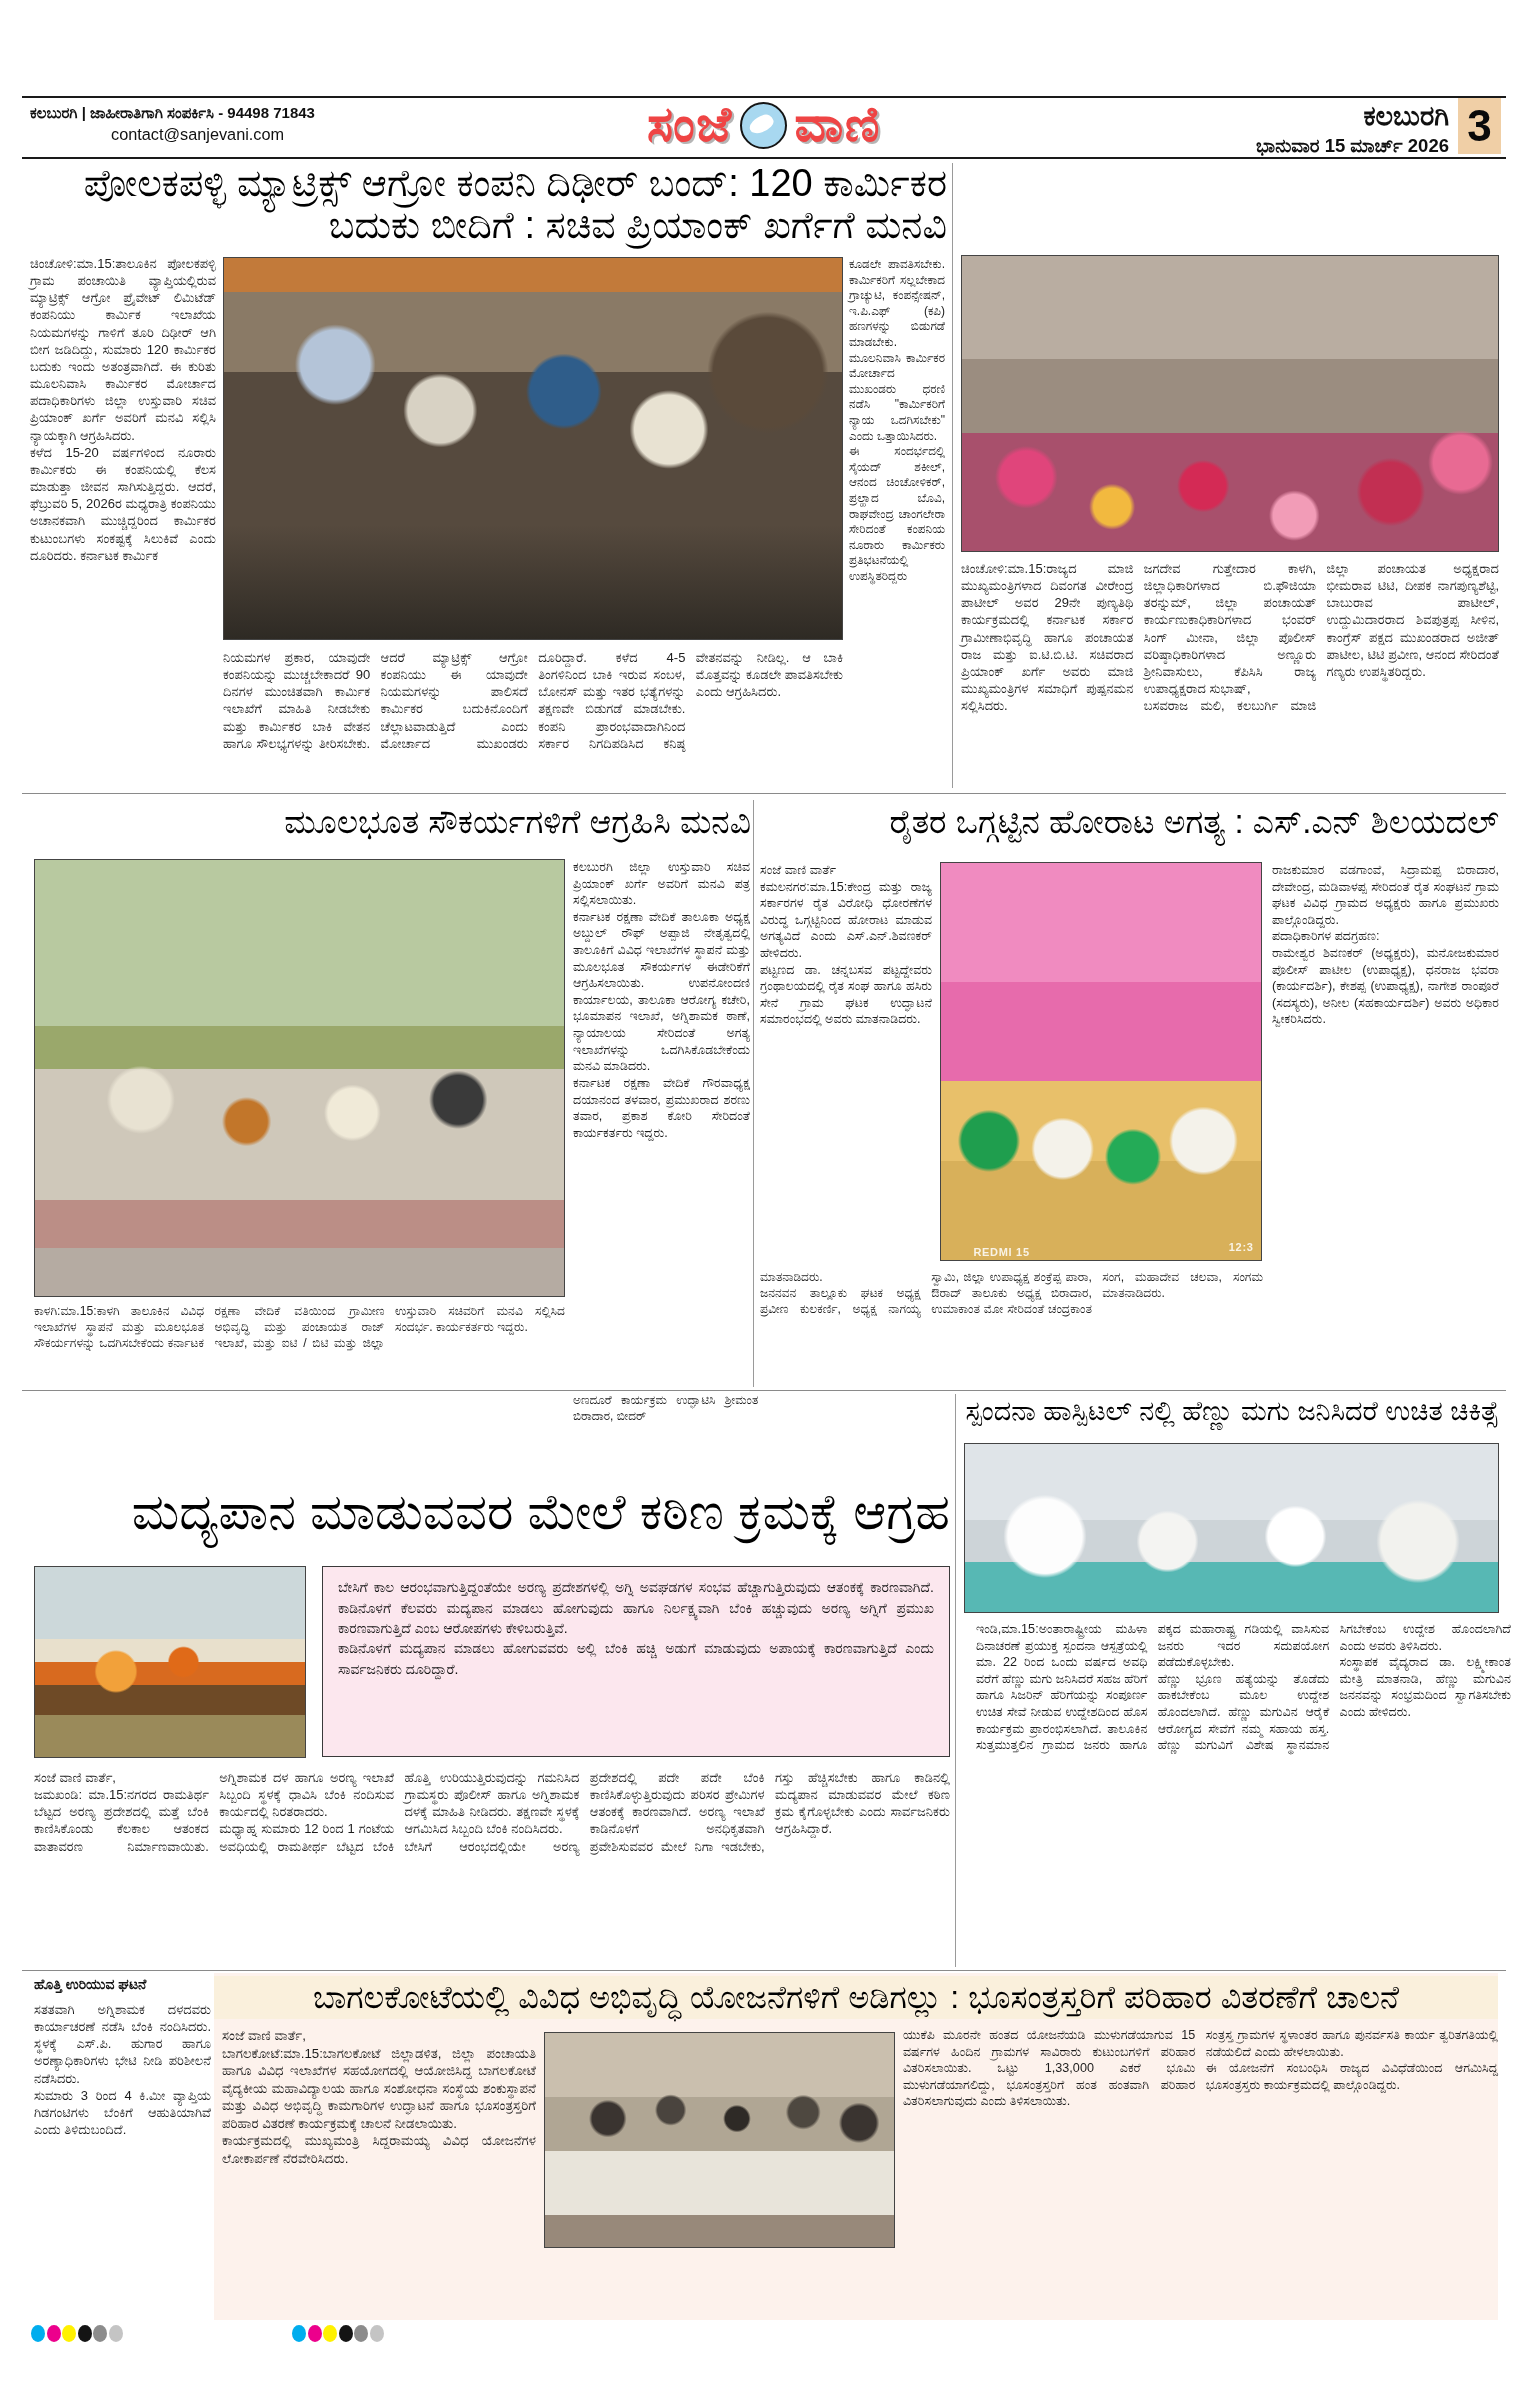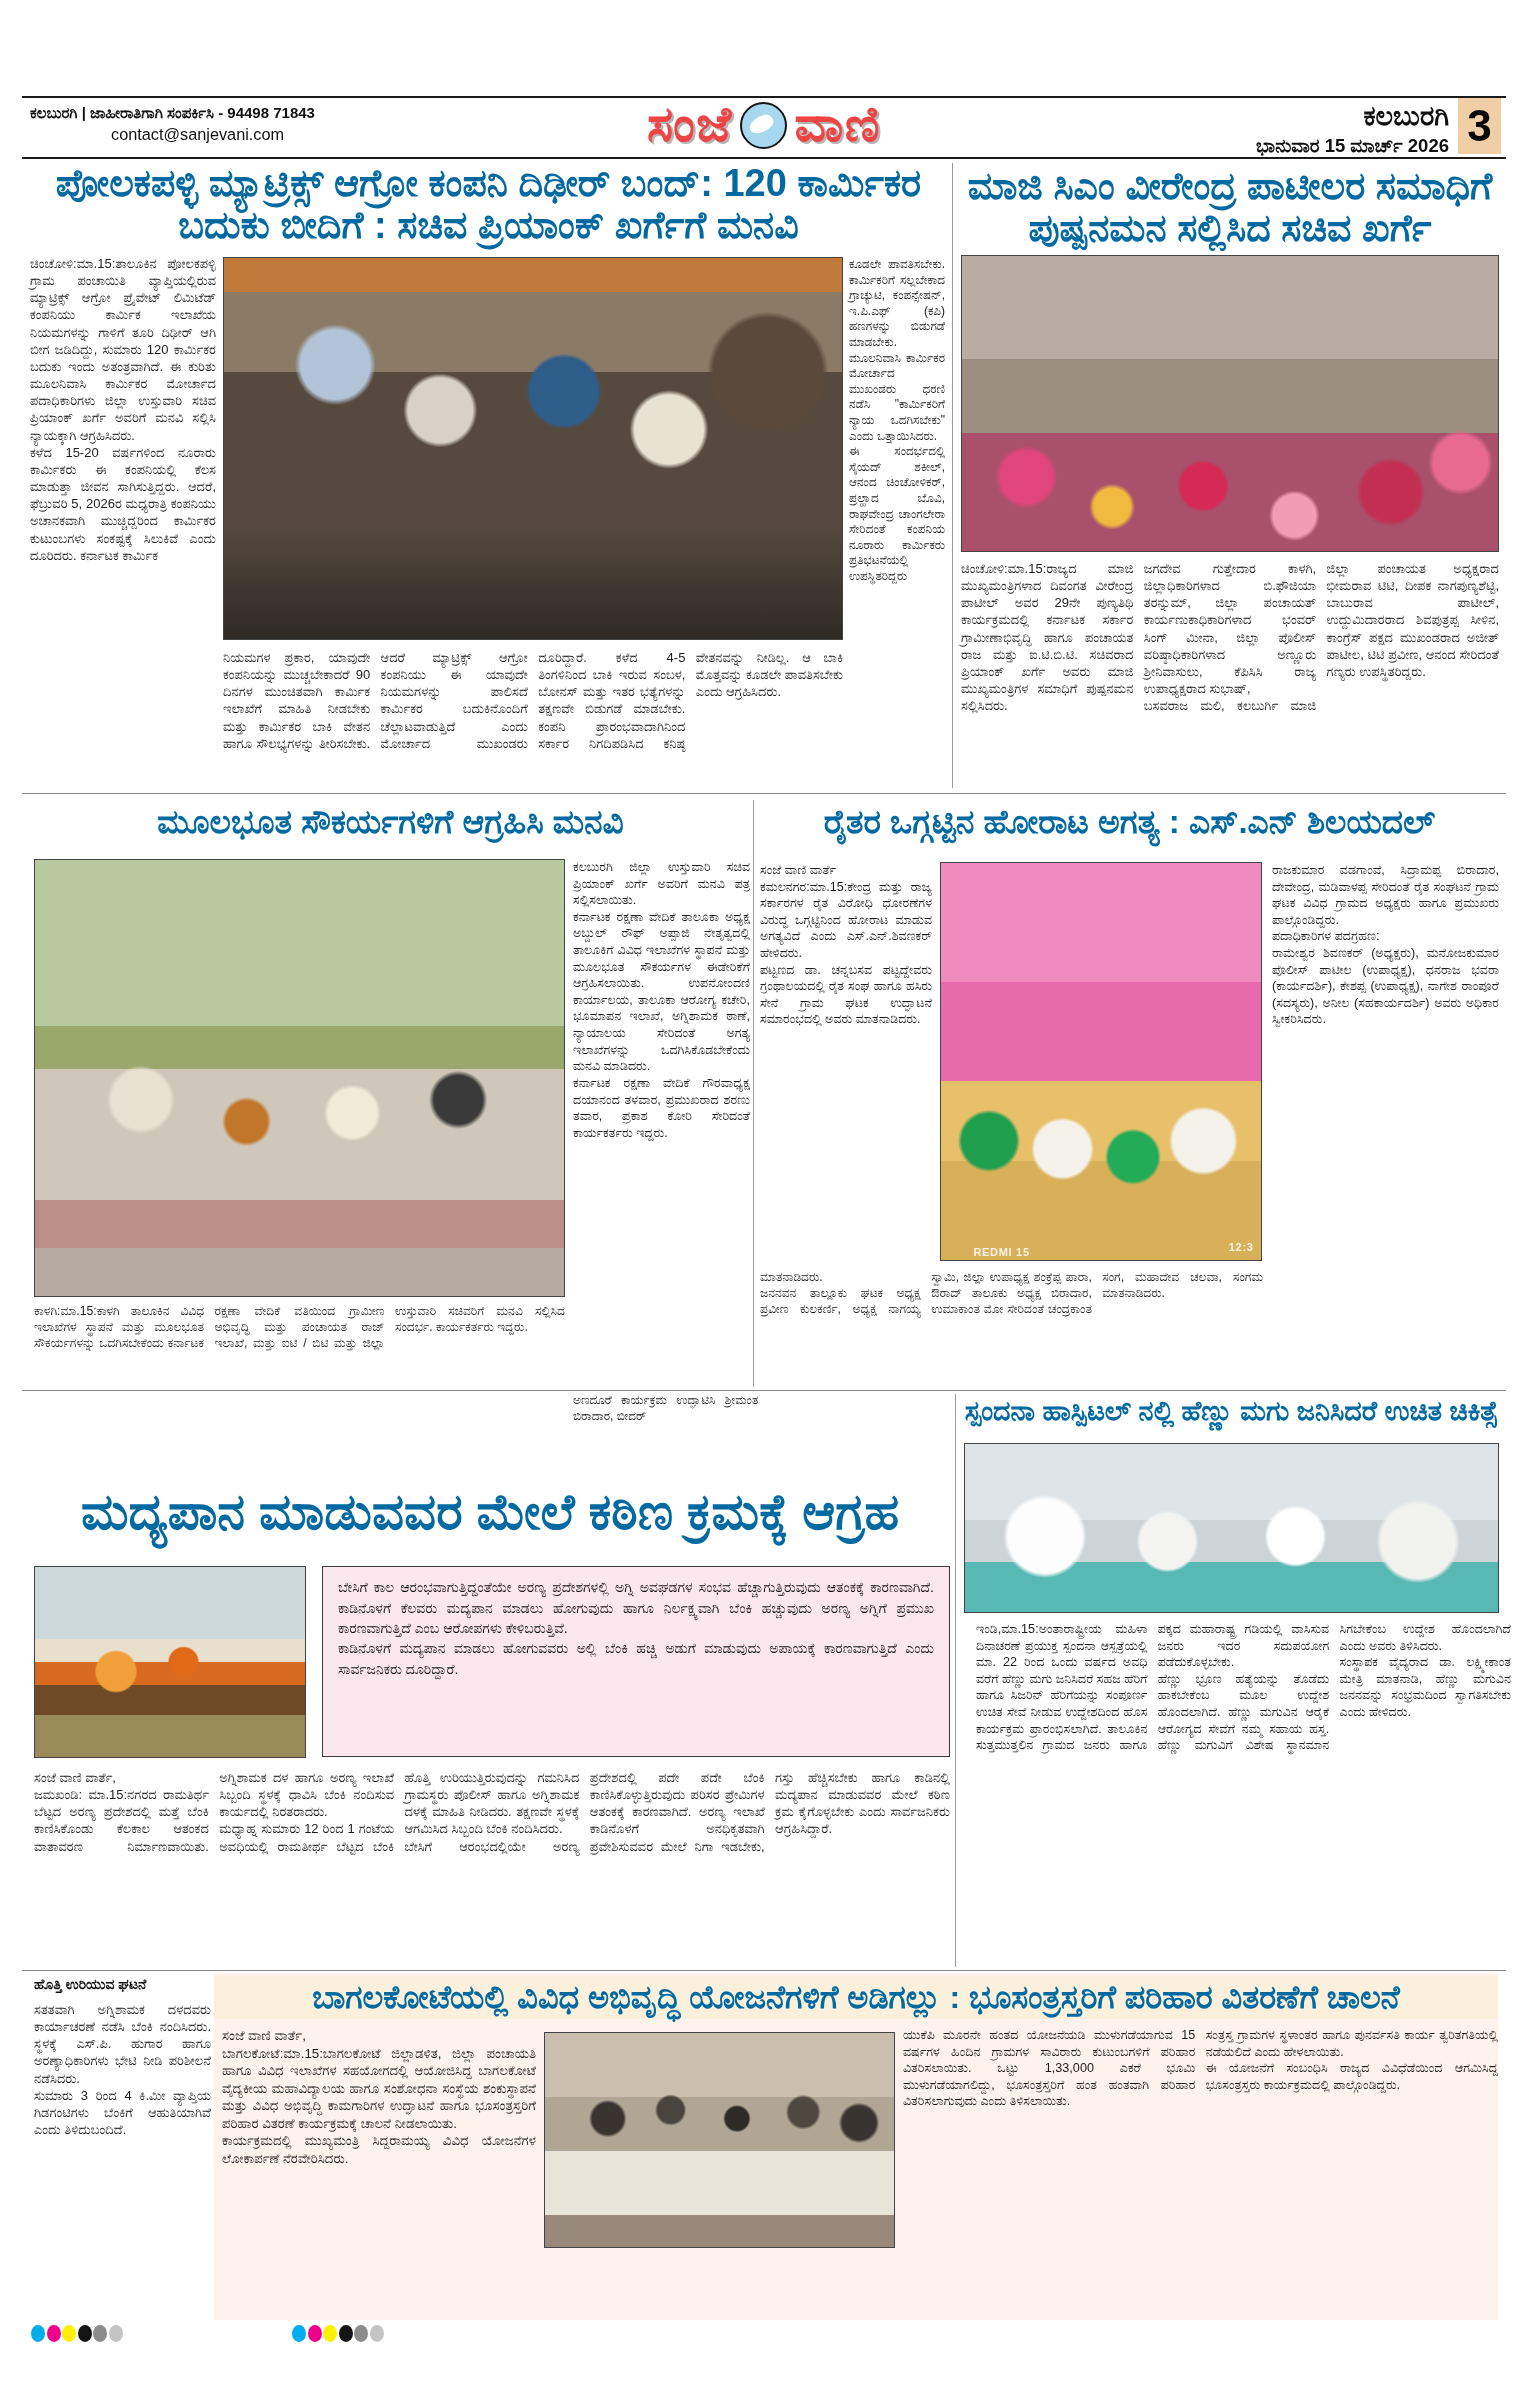--- a/index.html
+++ b/index.html
@@ -2,21 +2,21 @@
 <html style="font-size:12px"><head>
 <meta charset="utf-8">
 <style>
   html,body{margin:0;padding:0;background:#e8e8e8;}
   #page{position:relative;width:1528px;height:2401px;background:#ffffff;overflow:hidden;
         font-family:"Liberation Sans", sans-serif;color:#111;}
   .abs{position:absolute;}
   .rule{background:#1a1a1a;}
   .rule-light{background:#8a8a8a;}
   .vrule{background:#9a9a9a;width:0.7px;}
-  .headline{font-weight:700;text-align:center;line-height:1.1;color:#0369a1;letter-spacing:0px;}
+  .headline{font-weight:400;text-align:right;line-height:1.1;color:#000000;letter-spacing:0px;}
   .body-text{font-size:13px;line-height:1.32;text-align:justify;white-space:pre-line;color:#1c1c1c;}
   .body-sm{font-size:12px;line-height:1.3;text-align:justify;white-space:pre-line;color:#1c1c1c;}
   .cols4{column-count:4;column-gap:10.4px;}
   .cols3{column-count:3;column-gap:10.4px;}
   .cols5{column-count:5;column-gap:10.4px;}
   .cols2{column-count:2;column-gap:10.4px;}
   .photo{border:0.7px solid #444;box-sizing:border-box;}
   .caption-bold{font-weight:bold;font-size:14px;}
   
   #hdr-left{left:30px;top:102px;width:458px;font-size:15px;font-weight:bold;line-height:1.4;}
@@ -144,21 +144,20 @@
   <div class="abs headline" id="a1-headline">ಪೋಲಕಪಳ್ಳಿ ಮ್ಯಾಟ್ರಿಕ್ಸ್ ಆಗ್ರೋ ಕಂಪನಿ ದಿಢೀರ್ ಬಂದ್: 120 ಕಾರ್ಮಿಕರ ಬದುಕು ಬೀದಿಗೆ : ಸಚಿವ ಪ್ರಿಯಾಂಕ್ ಖರ್ಗೆಗೆ ಮನವಿ</div>
   <div class="abs body-text" id="a1-colL">ಚಿಂಚೋಳಿ:ಮಾ.15:ತಾಲೂಕಿನ ಪೋಲಕಪಳ್ಳಿ ಗ್ರಾಮ ಪಂಚಾಯಿತಿ ವ್ಯಾಪ್ತಿಯಲ್ಲಿರುವ ಮ್ಯಾಟ್ರಿಕ್ಸ್ ಆಗ್ರೋ ಪ್ರೈವೇಟ್ ಲಿಮಿಟೆಡ್ ಕಂಪನಿಯು ಕಾರ್ಮಿಕ ಇಲಾಖೆಯ ನಿಯಮಗಳನ್ನು ಗಾಳಿಗೆ ತೂರಿ ದಿಢೀರ್ ಆಗಿ ಬೀಗ ಜಡಿದಿದ್ದು, ಸುಮಾರು 120 ಕಾರ್ಮಿಕರ ಬದುಕು ಇಂದು ಅತಂತ್ರವಾಗಿದೆ. ಈ ಕುರಿತು ಮೂಲನಿವಾಸಿ ಕಾರ್ಮಿಕರ ಮೋರ್ಚಾದ ಪದಾಧಿಕಾರಿಗಳು ಜಿಲ್ಲಾ ಉಸ್ತುವಾರಿ ಸಚಿವ ಪ್ರಿಯಾಂಕ್ ಖರ್ಗೆ ಅವರಿಗೆ ಮನವಿ ಸಲ್ಲಿಸಿ ನ್ಯಾಯಕ್ಕಾಗಿ ಆಗ್ರಹಿಸಿದರು.
 ಕಳೆದ 15-20 ವರ್ಷಗಳಿಂದ ನೂರಾರು ಕಾರ್ಮಿಕರು ಈ ಕಂಪನಿಯಲ್ಲಿ ಕೆಲಸ ಮಾಡುತ್ತಾ ಜೀವನ ಸಾಗಿಸುತ್ತಿದ್ದರು. ಆದರೆ, ಫೆಬ್ರುವರಿ 5, 2026ರ ಮಧ್ಯರಾತ್ರಿ ಕಂಪನಿಯು ಅಚಾನಕವಾಗಿ ಮುಚ್ಚಿದ್ದರಿಂದ ಕಾರ್ಮಿಕರ ಕುಟುಂಬಗಳು ಸಂಕಷ್ಟಕ್ಕೆ ಸಿಲುಕಿವೆ ಎಂದು ದೂರಿದರು. ಕರ್ನಾಟಕ ಕಾರ್ಮಿಕ</div>
   <div class="abs photo" id="ph-a1"></div>
   <div class="abs body-sm" id="a1-colR">ಕೂಡಲೇ ಪಾವತಿಸಬೇಕು. ಕಾರ್ಮಿಕರಿಗೆ ಸಲ್ಲಬೇಕಾದ ಗ್ರಾಚ್ಯುಟಿ, ಕಂಪನ್ಸೇಷನ್, ಇ.ಪಿ.ಎಫ್ (ಕಪಿ) ಹಣಗಳನ್ನು ಬಿಡುಗಡೆ ಮಾಡಬೇಕು.
 ಮೂಲನಿವಾಸಿ ಕಾರ್ಮಿಕರ ಮೋರ್ಚಾದ ಮುಖಂಡರು ಧರಣಿ ನಡೆಸಿ "ಕಾರ್ಮಿಕರಿಗೆ ನ್ಯಾಯ ಒದಗಿಸಬೇಕು" ಎಂದು ಒತ್ತಾಯಿಸಿದರು.
 ಈ ಸಂದರ್ಭದಲ್ಲಿ ಸೈಯದ್ ಶಕೀಲ್, ಆನಂದ ಚಿಂಚೋಳಿಕರ್, ಪ್ರಲ್ಹಾದ ಬೊವಿ, ರಾಘವೇಂದ್ರ ಚಾಂಗಲೇರಾ ಸೇರಿದಂತೆ ಕಂಪನಿಯ ನೂರಾರು ಕಾರ್ಮಿಕರು ಪ್ರತಿಭಟನೆಯಲ್ಲಿ ಉಪಸ್ಥಿತರಿದ್ದರು</div>
   <div class="abs body-text cols4" id="a1-below">ನಿಯಮಗಳ ಪ್ರಕಾರ, ಯಾವುದೇ ಕಂಪನಿಯನ್ನು ಮುಚ್ಚಬೇಕಾದರೆ 90 ದಿನಗಳ ಮುಂಚಿತವಾಗಿ ಕಾರ್ಮಿಕ ಇಲಾಖೆಗೆ ಮಾಹಿತಿ ನೀಡಬೇಕು ಮತ್ತು ಕಾರ್ಮಿಕರ ಬಾಕಿ ವೇತನ ಹಾಗೂ ಸೌಲಭ್ಯಗಳನ್ನು ತೀರಿಸಬೇಕು. ಆದರೆ ಮ್ಯಾಟ್ರಿಕ್ಸ್ ಆಗ್ರೋ ಕಂಪನಿಯು ಈ ಯಾವುದೇ ನಿಯಮಗಳನ್ನು ಪಾಲಿಸದೆ ಕಾರ್ಮಿಕರ ಬದುಕಿನೊಂದಿಗೆ ಚೆಲ್ಲಾಟವಾಡುತ್ತಿದೆ ಎಂದು ಮೋರ್ಚಾದ ಮುಖಂಡರು ದೂರಿದ್ದಾರೆ. ಕಳೆದ 4-5 ತಿಂಗಳಿನಿಂದ ಬಾಕಿ ಇರುವ ಸಂಬಳ, ಬೋನಸ್ ಮತ್ತು ಇತರ ಭತ್ಯೆಗಳನ್ನು ತಕ್ಷಣವೇ ಬಿಡುಗಡೆ ಮಾಡಬೇಕು. ಕಂಪನಿ ಪ್ರಾರಂಭವಾದಾಗಿನಿಂದ ಸರ್ಕಾರ ನಿಗದಿಪಡಿಸಿದ ಕನಿಷ್ಠ ವೇತನವನ್ನು ನೀಡಿಲ್ಲ. ಆ ಬಾಕಿ ಮೊತ್ತವನ್ನು ಕೂಡಲೇ ಪಾವತಿಸಬೇಕು ಎಂದು ಆಗ್ರಹಿಸಿದರು.</div>
   <div class="abs vrule" style="left:952px;top:163px;height:625px;"></div>
 
-  <div class="abs headline" id="a2-headline">ಮಾಜಿ ಸಿಎಂ ವೀರೇಂದ್ರ ಪಾಟೀಲರ ಸಮಾಧಿಗೆ ಪುಷ್ಪನಮನ ಸಲ್ಲಿಸಿದ ಸಚಿವ ಖರ್ಗೆ</div>
   <div class="abs photo" id="ph-a2"></div>
   <div class="abs body-text cols3" id="a2-body">ಚಿಂಚೋಳಿ:ಮಾ.15:ರಾಜ್ಯದ ಮಾಜಿ ಮುಖ್ಯಮಂತ್ರಿಗಳಾದ ದಿವಂಗತ ವೀರೇಂದ್ರ ಪಾಟೀಲ್ ಅವರ 29ನೇ ಪುಣ್ಯತಿಥಿ ಕಾರ್ಯಕ್ರಮದಲ್ಲಿ ಕರ್ನಾಟಕ ಸರ್ಕಾರ ಗ್ರಾಮೀಣಾಭಿವೃದ್ಧಿ ಹಾಗೂ ಪಂಚಾಯತ ರಾಜ ಮತ್ತು ಐ.ಟಿ.ಬಿ.ಟಿ. ಸಚಿವರಾದ ಪ್ರಿಯಾಂಕ್ ಖರ್ಗೆ ಅವರು ಮಾಜಿ ಮುಖ್ಯಮಂತ್ರಿಗಳ ಸಮಾಧಿಗೆ ಪುಷ್ಪನಮನ ಸಲ್ಲಿಸಿದರು.
 ಜಗದೇವ ಗುತ್ತೇದಾರ ಕಾಳಗಿ, ಜಿಲ್ಲಾಧಿಕಾರಿಗಳಾದ ಬಿ.ಫೌಜಿಯಾ ತರನ್ನುಮ್, ಜಿಲ್ಲಾ ಪಂಚಾಯತ್ ಕಾರ್ಯಣುಕಾಧಿಕಾರಿಗಳಾದ ಭಂವರ್ ಸಿಂಗ್ ಮೀನಾ, ಜಿಲ್ಲಾ ಪೊಲೀಸ್ ವರಿಷ್ಠಾಧಿಕಾರಿಗಳಾದ ಅಣ್ಣೂರು ಶ್ರೀನಿವಾಸುಲು, ಕೆಪಿಸಿಸಿ ರಾಜ್ಯ ಉಪಾಧ್ಯಕ್ಷರಾದ ಸುಭಾಷ್,
 ಬಸವರಾಜ ಮಲಿ, ಕಲಬುರ್ಗಿ ಮಾಜಿ ಜಿಲ್ಲಾ ಪಂಚಾಯತ ಅಧ್ಯಕ್ಷರಾದ ಭೀಮರಾವ ಟಿಟಿ, ದೀಪಕ ನಾಗಪುಣ್ಯಶೆಟ್ಟಿ, ಬಾಬುರಾವ ಪಾಟೀಲ್, ಉದ್ದುಮಿದಾರರಾದ ಶಿವಪುತ್ರಪ್ಪ ಸೀಳಿನ, ಕಾಂಗ್ರೆಸ್ ಪಕ್ಷದ ಮುಖಂಡರಾದ ಅಜೀತ್ ಪಾಟೀಲ, ಟಿಟಿ ಪ್ರವೀಣ, ಆನಂದ ಸೇರಿದಂತೆ ಗಣ್ಯರು ಉಪಸ್ಥಿತರಿದ್ದರು.</div>
 
   <div class="abs rule-light" style="left:22px;top:793px;width:1484px;height:0.7px;"></div>
 
   <div class="abs headline" id="a3-headline">ಮೂಲಭೂತ ಸೌಕರ್ಯಗಳಿಗೆ ಆಗ್ರಹಿಸಿ ಮನವಿ</div>
   <div class="abs photo" id="ph-a3"></div>
   <div class="abs body-text" id="a3-colR">ಕಲಬುರಗಿ ಜಿಲ್ಲಾ ಉಸ್ತುವಾರಿ ಸಚಿವ ಪ್ರಿಯಾಂಕ್ ಖರ್ಗೆ ಅವರಿಗೆ ಮನವಿ ಪತ್ರ ಸಲ್ಲಿಸಲಾಯಿತು.

